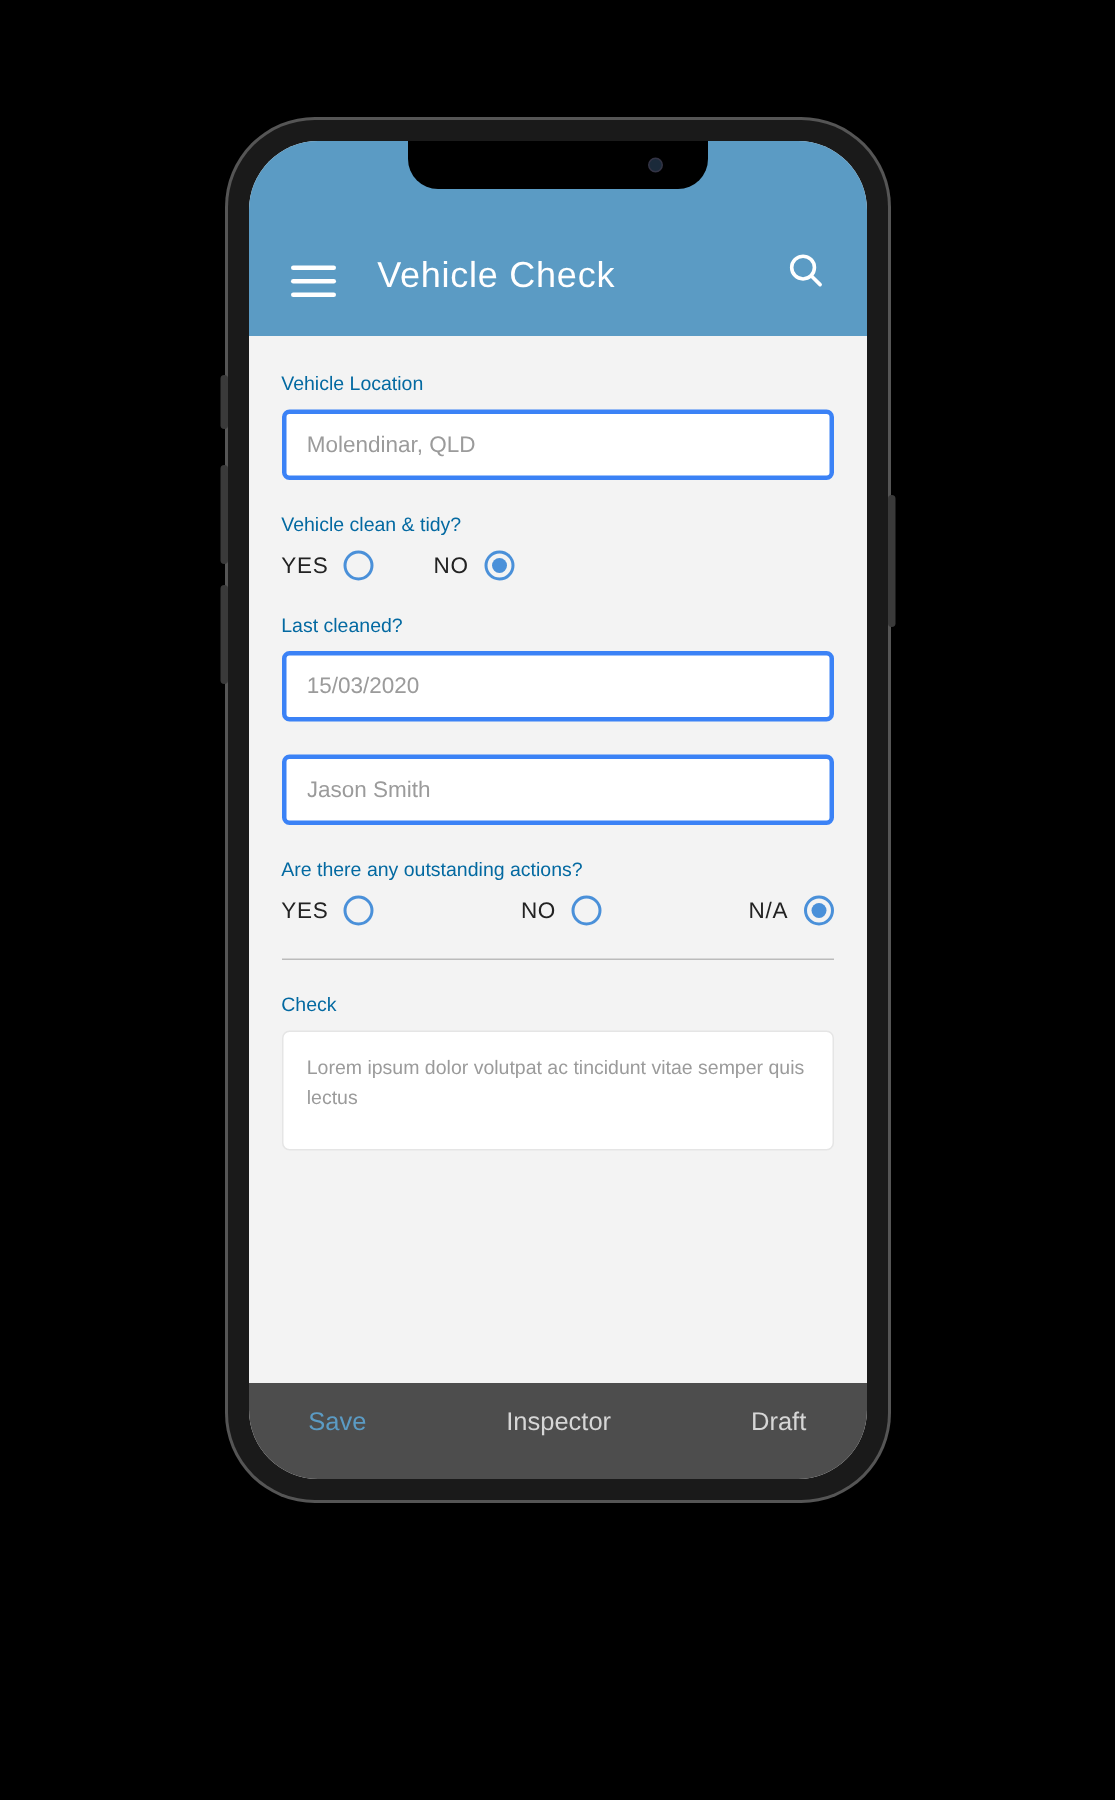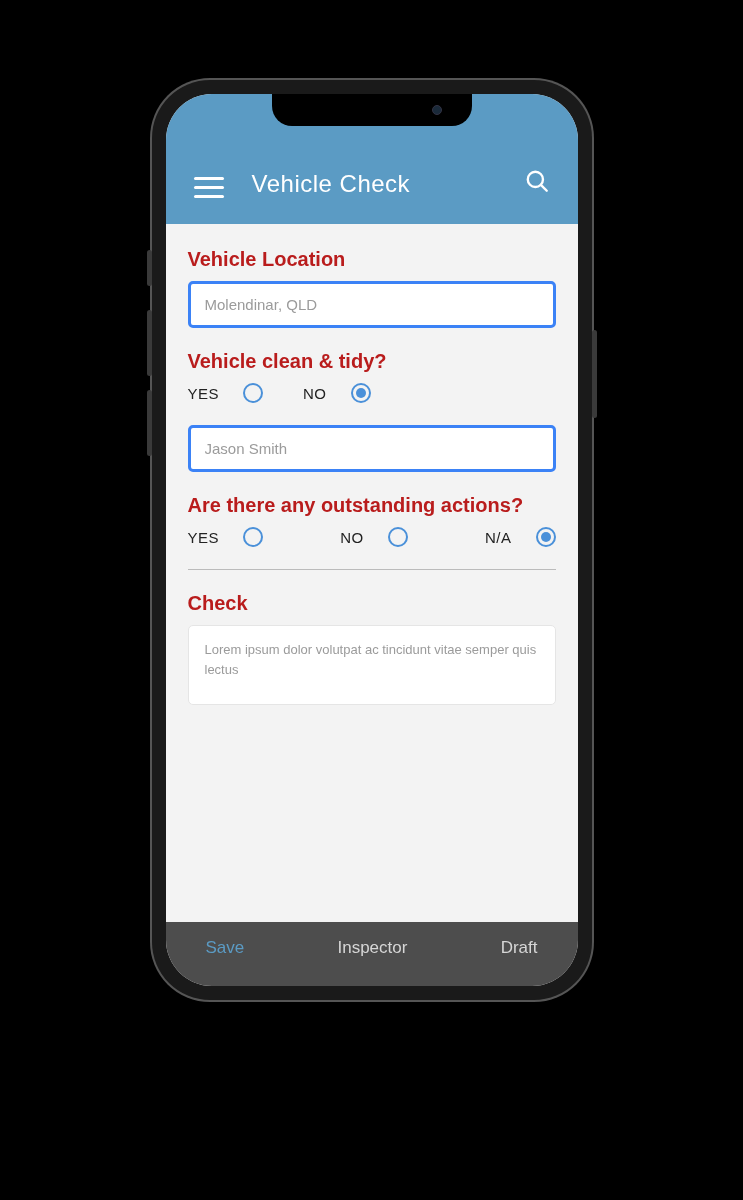--- a/index.html
+++ b/index.html
@@ -97,24 +97,24 @@
   .search-icon svg { stroke: #fff; }
 
   
   .content {
     flex: 1;
     overflow-y: auto;
     padding: 24px 22px 10px 22px;
   }
   .field { margin-bottom: 22px; }
   .field-label {
-    font-size: 20px;
-    color: #b91c1c;
+    font-size: 13px;
+    color: #0369a1;
     margin-bottom: 10px;
-    font-weight: 700;
+    font-weight: 400;
   }
   .input {
     width: 100%;
     background: #fff;
     border: 3px solid #3b82f6;
     border-radius: 5px;
     padding: 12px 14px;
     font-size: 15px;
     color: #9b9b9b;
     font-family: inherit;
@@ -133,21 +133,21 @@
     resize: none;
   }
   .radio-row {
     display: flex;
     gap: 40px;
   }
   .radio-row.wide { justify-content: space-between; gap: 0; }
   .radio-opt {
     display: flex;
     align-items: center;
-    gap: 24px;
+    gap: 10px;
     font-size: 15px;
     color: #222;
     cursor: pointer;
     letter-spacing: 0.5px;
   }
   .radio {
     width: 20px;
     height: 20px;
     border: 2px solid #4a90d9;
     border-radius: 50%;
@@ -226,20 +226,24 @@
             <span>YES</span>
             <span class="radio"></span>
           </div>
           <div class="radio-opt">
             <span>NO</span>
             <span class="radio selected"></span>
           </div>
         </div>
       </div>
 
+      <div class="field">
+        <div class="field-label">Last cleaned?</div>
+        <input class="input" value="15/03/2020" style="">
+      </div>
 
       <div class="field">
         <input class="input" value="Jason Smith" style="">
       </div>
 
       <div class="field">
         <div class="field-label">Are there any outstanding actions?</div>
         <div class="radio-row wide">
           <div class="radio-opt">
             <span>YES</span>

